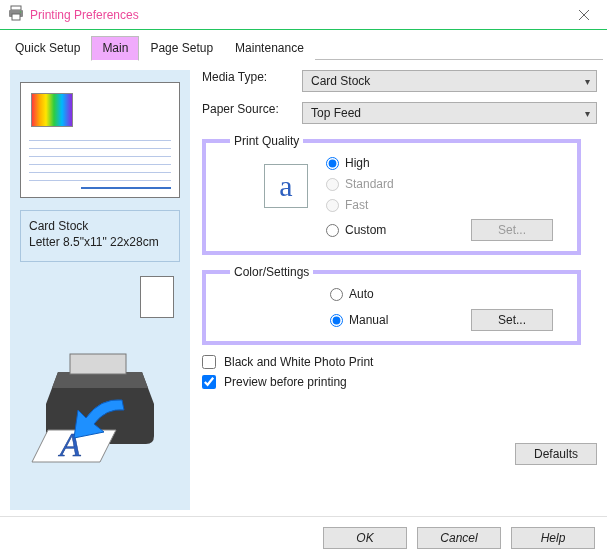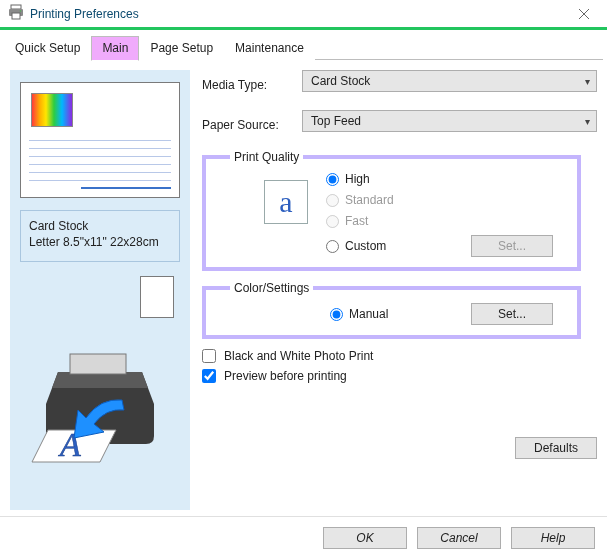--- a/index.html
+++ b/index.html
@@ -12,22 +12,22 @@
     width: 607px;
     height: 557px;
     overflow: hidden;
   }
   
   .titlebar {
     height: 30px;
     display: flex;
     align-items: center;
     padding: 0 0 0 8px;
-    color: #0c4a6e;
-    border-bottom: 3px solid #22c55e;
+    color: #ec4899;
+    border-bottom: 1px solid #22c55e;
   }
   .titlebar .printer-icon { margin-right: 6px; }
   .titlebar .title { flex: 1; }
   .titlebar .close {
     width: 46px; height: 30px;
     display: flex; align-items: center; justify-content: center;
     color: #666;
   }
 
   
@@ -108,21 +108,21 @@
     margin: 14px 0 10px 120px;
     background:#fff;
   }
   .printer-illust{
     margin-top:26px;
     display:flex; justify-content:center;
   }
 
   
   .right-panel { flex: 1; }
-  .row { display:flex; align-items:flex-end; margin-bottom:18px; }
+  .row { display:flex; align-items:flex-start; margin-bottom:10px; }
   .row .lbl { width: 100px; }
   .select {
     flex:1;
     height: 22px;
     border:1px solid #adadad;
     background:#e6e6e6;
     display:flex; align-items:center; justify-content:space-between;
     padding:0 6px 0 8px;
   }
   .select .chev { font-size:10px; color:#444; }
@@ -274,20 +274,24 @@
               <div class="btn disabled">Set...</div>
             </div>
           </div>
         </div>
       </div>
     </fieldset>
 
     <fieldset>
       <legend>Color/Settings</legend>
       <div class="radios ci-radios">
+        <label class="radio">
+          <input type="radio" name="ci" style="">
+          <span>Auto</span>
+        </label>
         <div class="radio-row-with-btn">
           <label class="radio">
             <input type="radio" name="ci" checked="" style="">
             <span>Manual</span>
           </label>
           <div class="spacer"></div>
           <div class="btn">Set...</div>
         </div>
       </div>
     </fieldset>

